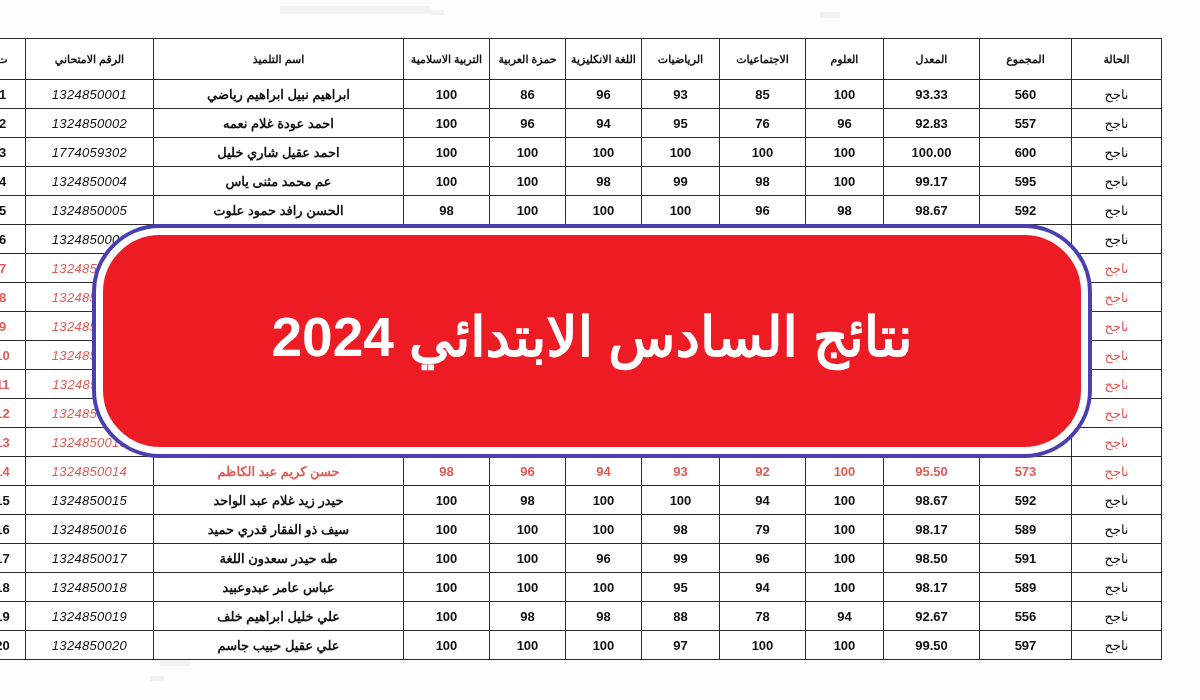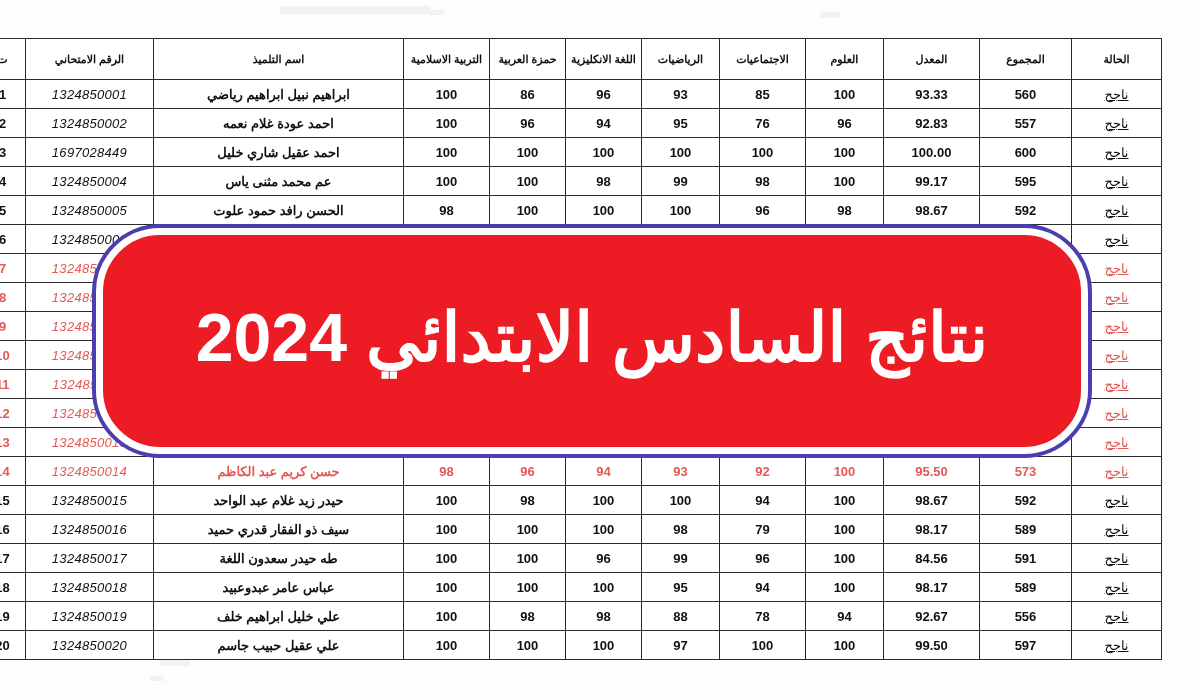--- a/index.html
+++ b/index.html
@@ -111,21 +111,20 @@
     padding-right: 6px;
     font-weight: bold;
   }
   td.exam-cell {
     font-size: 13px;
     letter-spacing: 0.3px;
     font-style: italic;
   }
   td.status-cell {
     font-size: 12px;
-    text-decoration: underline;
   }
   td.num-cell { font-weight: bold; font-size: 13px; }
   td.idx-cell { font-weight: bold; font-size: 13px; }
 
   
   tr.obscured td {
     color: #e25a56;
   }
 
   
@@ -142,21 +141,21 @@
     display: flex;
     align-items: center;
     justify-content: center;
     box-sizing: border-box;
   }
 
   .banner-text {
     color: #ffffff;
     font-family: "Liberation Sans", sans-serif;
     font-weight: bold;
-    font-size: 68px;
+    font-size: 55px;
     line-height: 1;
     letter-spacing: 0px;
     white-space: nowrap;
     direction: rtl;
     text-align: center;
     padding-bottom: 8px;
   }
 </style>
 </head>
 <body>
@@ -237,21 +236,21 @@
             <td class="status-cell">ناجح</td>
             <td class="num-cell">600</td>
             <td class="num-cell">100.00</td>
             <td class="num-cell">100</td>
             <td class="num-cell">100</td>
             <td class="num-cell">100</td>
             <td class="num-cell">100</td>
             <td class="num-cell">100</td>
             <td class="num-cell">100</td>
             <td class="name-cell">احمد عقيل شاري خليل</td>
-            <td class="exam-cell">1697028449</td>
+            <td class="exam-cell">1774059302</td>
             <td class="idx-cell">3</td>
           </tr>
           <tr>
             <td class="status-cell">ناجح</td>
             <td class="num-cell">595</td>
             <td class="num-cell">99.17</td>
             <td class="num-cell">100</td>
             <td class="num-cell">98</td>
             <td class="num-cell">99</td>
             <td class="num-cell">98</td>
@@ -425,21 +424,21 @@
             <td class="num-cell">100</td>
             <td class="num-cell">100</td>
             <td class="num-cell">100</td>
             <td class="name-cell">سيف ذو الفقار قدري حميد</td>
             <td class="exam-cell">1324850016</td>
             <td class="idx-cell">16</td>
           </tr>
           <tr>
             <td class="status-cell">ناجح</td>
             <td class="num-cell">591</td>
-            <td class="num-cell">84.56</td>
+            <td class="num-cell">98.50</td>
             <td class="num-cell">100</td>
             <td class="num-cell">96</td>
             <td class="num-cell">99</td>
             <td class="num-cell">96</td>
             <td class="num-cell">100</td>
             <td class="num-cell">100</td>
             <td class="name-cell">طه حيدر سعدون اللغة</td>
             <td class="exam-cell">1324850017</td>
             <td class="idx-cell">17</td>
           </tr>

